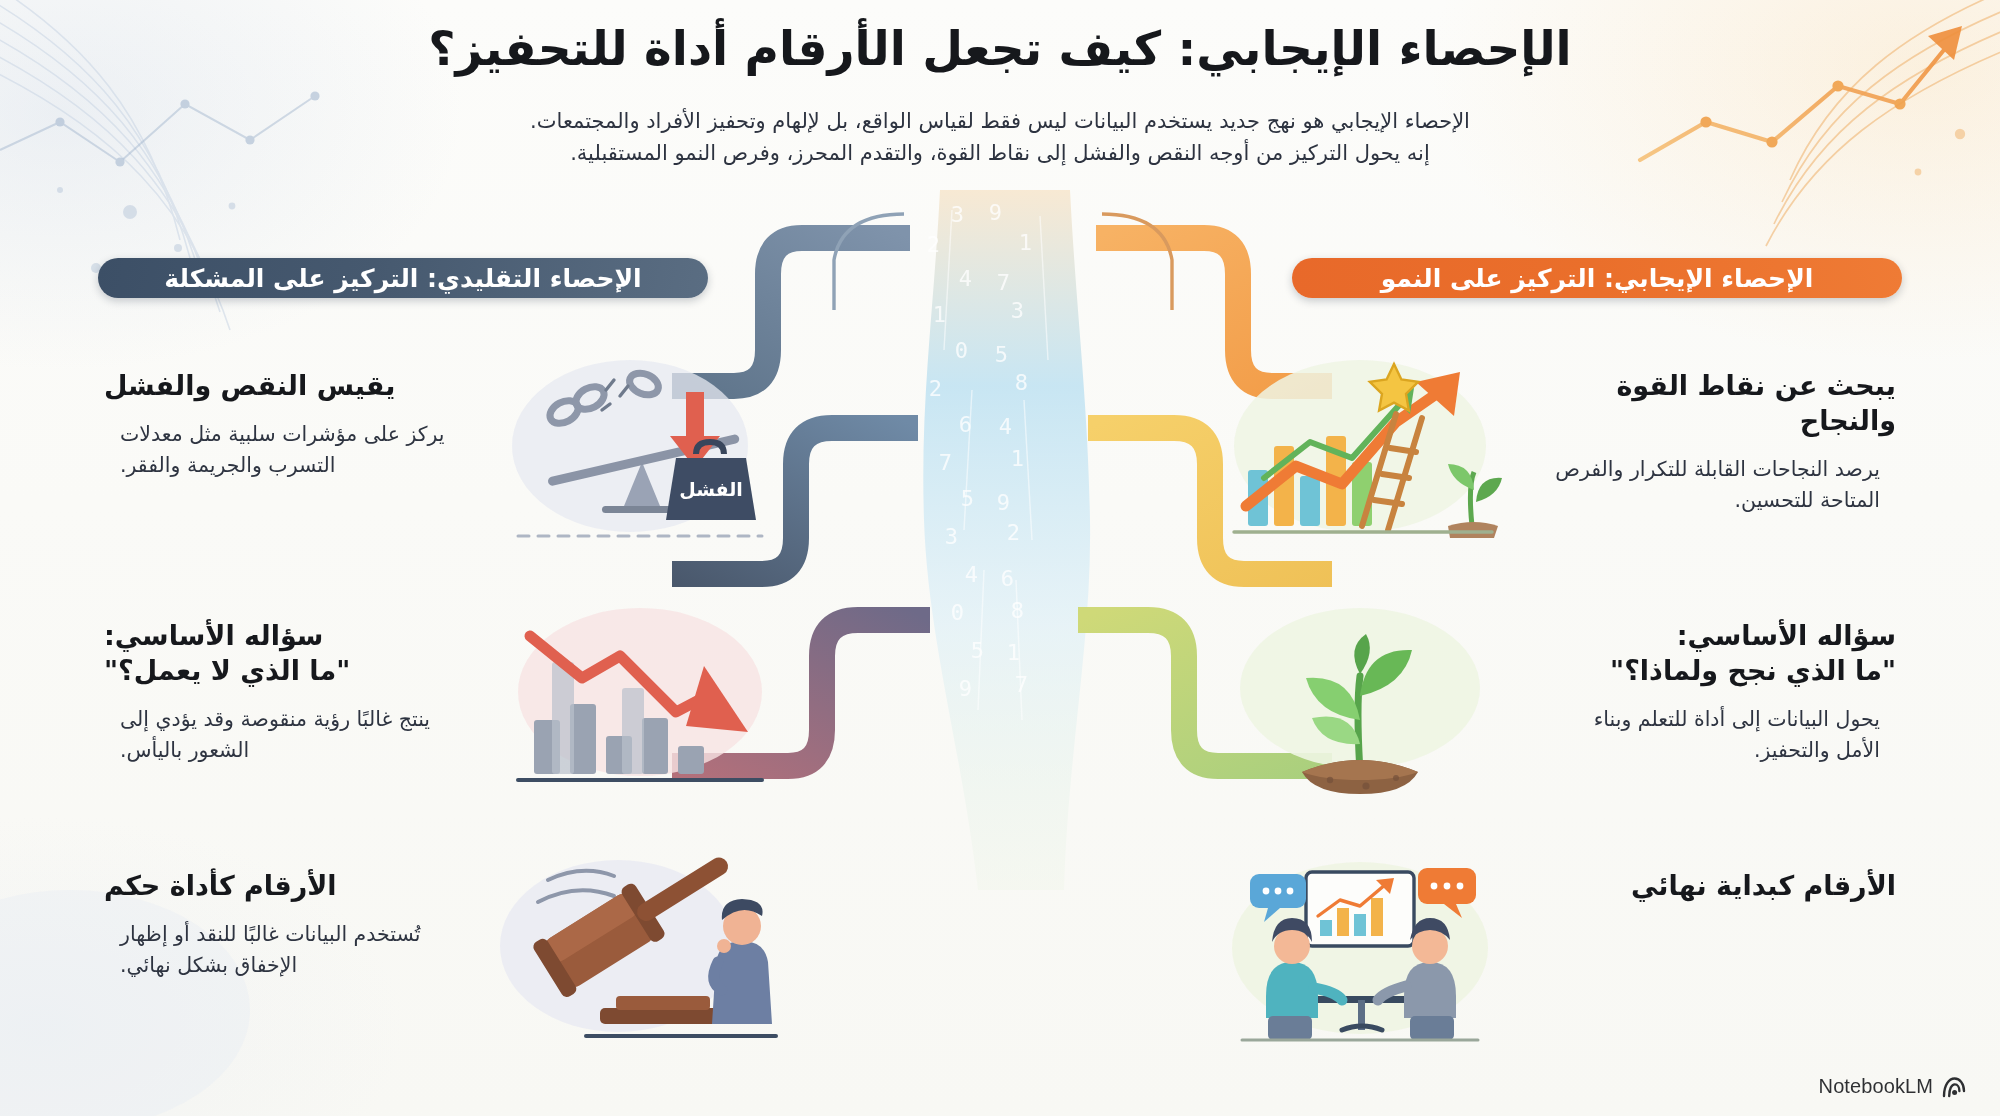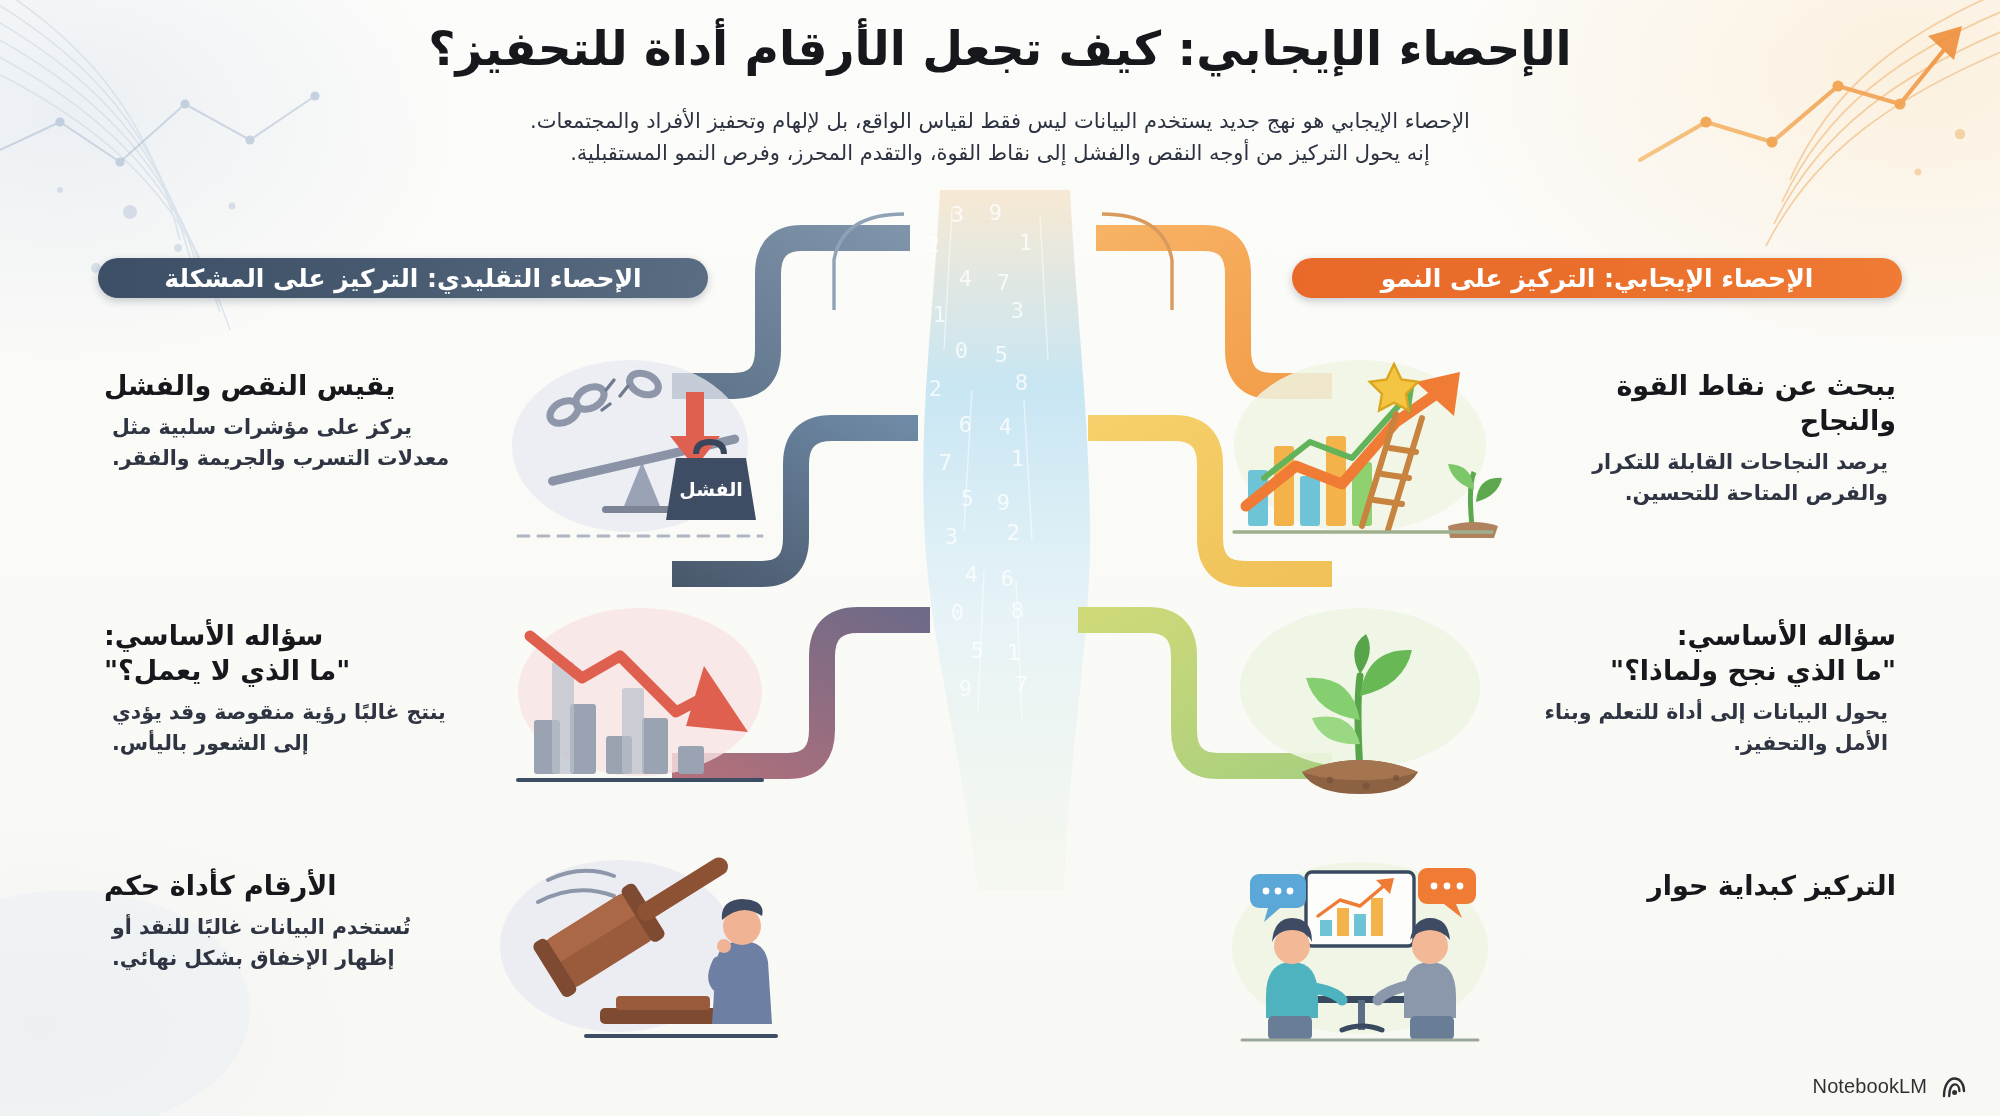--- a/index.html
+++ b/index.html
@@ -56,29 +56,29 @@
 
   .art{width:300px;height:200px;flex:0 0 300px;position:relative;}
   .art svg{display:block;width:300px;height:200px;}
 
   .txt{flex:1;padding-top:18px;}
   .col-left .txt{text-align:left;padding-left:14px;padding-right:22px;}
   .col-right .txt{text-align:right;padding-right:14px;padding-left:22px;}
 
   .rt{font-size:27px;font-weight:800;color:#16181c;line-height:1.3;margin:0 0 9px;}
   .rt .l2{display:block;}
-  .rd{font-size:20.5px;line-height:1.52;color:#2e3441;font-weight:700;margin:8px;}
+  .rd{font-size:20.5px;line-height:1.52;color:#2e3441;font-weight:400;margin:16px;}
 
   
   .center{position:absolute;left:672px;top:190px;width:660px;height:700px;z-index:3;}
   .center svg{display:block;}
 
   
   .wm{position:absolute;right:34px;bottom:18px;display:flex;align-items:center;
-      gap:15px;z-index:9;opacity:.92;}
+      gap:9px;z-index:9;opacity:.92;}
   .wm-txt{font-size:20px;color:#1d1f22;font-weight:500;letter-spacing:.1px;
           font-family:"Liberation Sans",sans-serif;}
 </style>
 </head>
 <body>
 
 <div id="stage">
 
   <svg class="bgsvg" viewBox="0 0 2000 1116">
     <defs>
@@ -504,21 +504,21 @@
             <path d="M194,146 q 0,-34 26,-34 q 26,0 26,34 l 0,22 -52,0 Z" fill="#8b98ab"></path>
             <circle cx="220" cy="96" r="18" fill="#f3b896"></circle>
             <path d="M200,90 q 4,-22 20,-22 q 18,0 20,22 q -8,-10 -20,-10 q -12,0 -20,10 Z" fill="#3f4a63"></path>
             <path d="M196,136 q -22,6 -28,14" fill="none" stroke="#8b98ab" stroke-width="11" stroke-linecap="round"></path>
             <rect x="200" y="166" width="44" height="24" rx="5" fill="#6a7d97"></rect>
           </g>
           <path d="M32,190 L268,190" stroke="#9aa79a" stroke-width="3" stroke-linecap="round"></path>
         </svg>
       </div>
       <div class="txt">
-        <h3 class="rt">التركيز كبداية حوار</h3>
+        <h3 class="rt">الأرقام كبداية نهائي</h3>
       </div>
     </div>
   </div>
 
   <div class="wm">
     <svg width="24" height="22" viewBox="0 0 24 22">
       <path d="M2,20 C2,9 7,2.5 12.6,2.5 C18,2.5 22,8 22,15" fill="none" stroke="#1d1f22" stroke-width="2.4" stroke-linecap="round"></path>
       <path d="M7.2,20 C7.2,13 9.6,8.4 12.8,8.4 C15.6,8.4 17.4,11.4 17.4,15" fill="none" stroke="#1d1f22" stroke-width="2.4" stroke-linecap="round"></path>
       <circle cx="12.6" cy="16.6" r="2.5" fill="#1d1f22"></circle>
     </svg>

